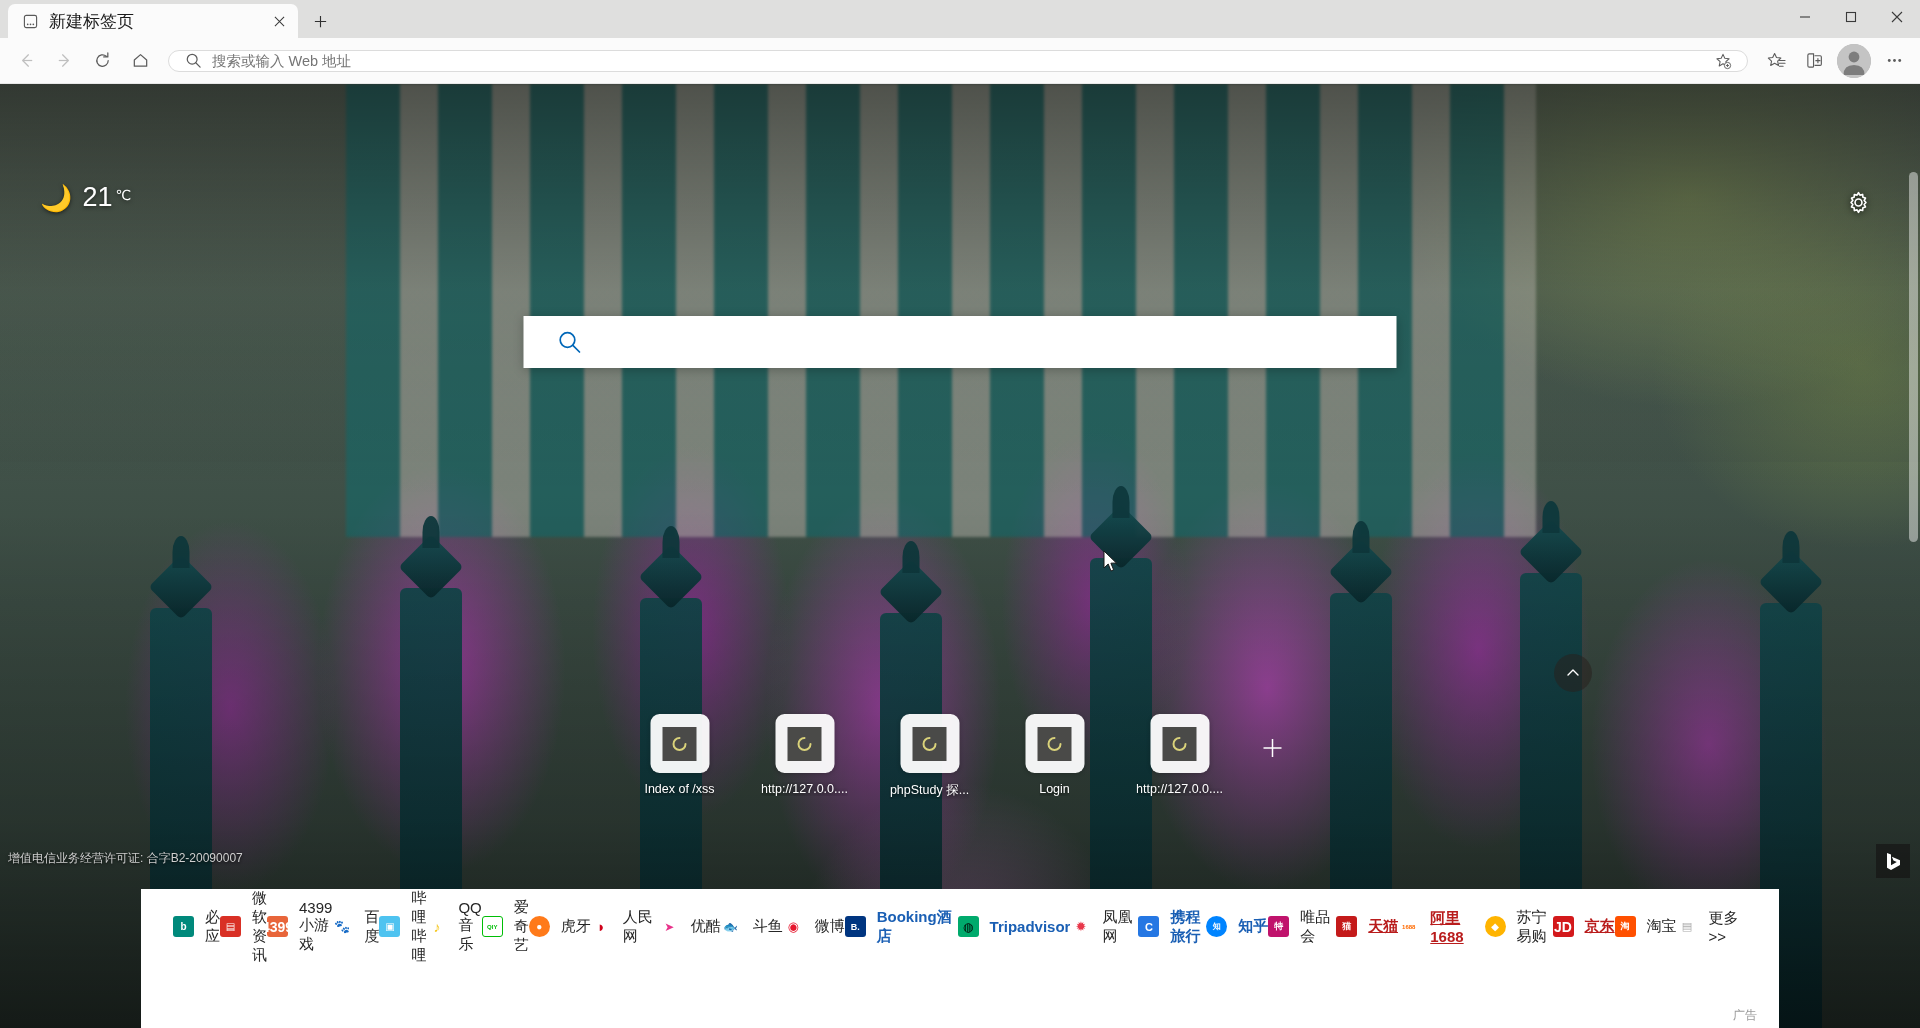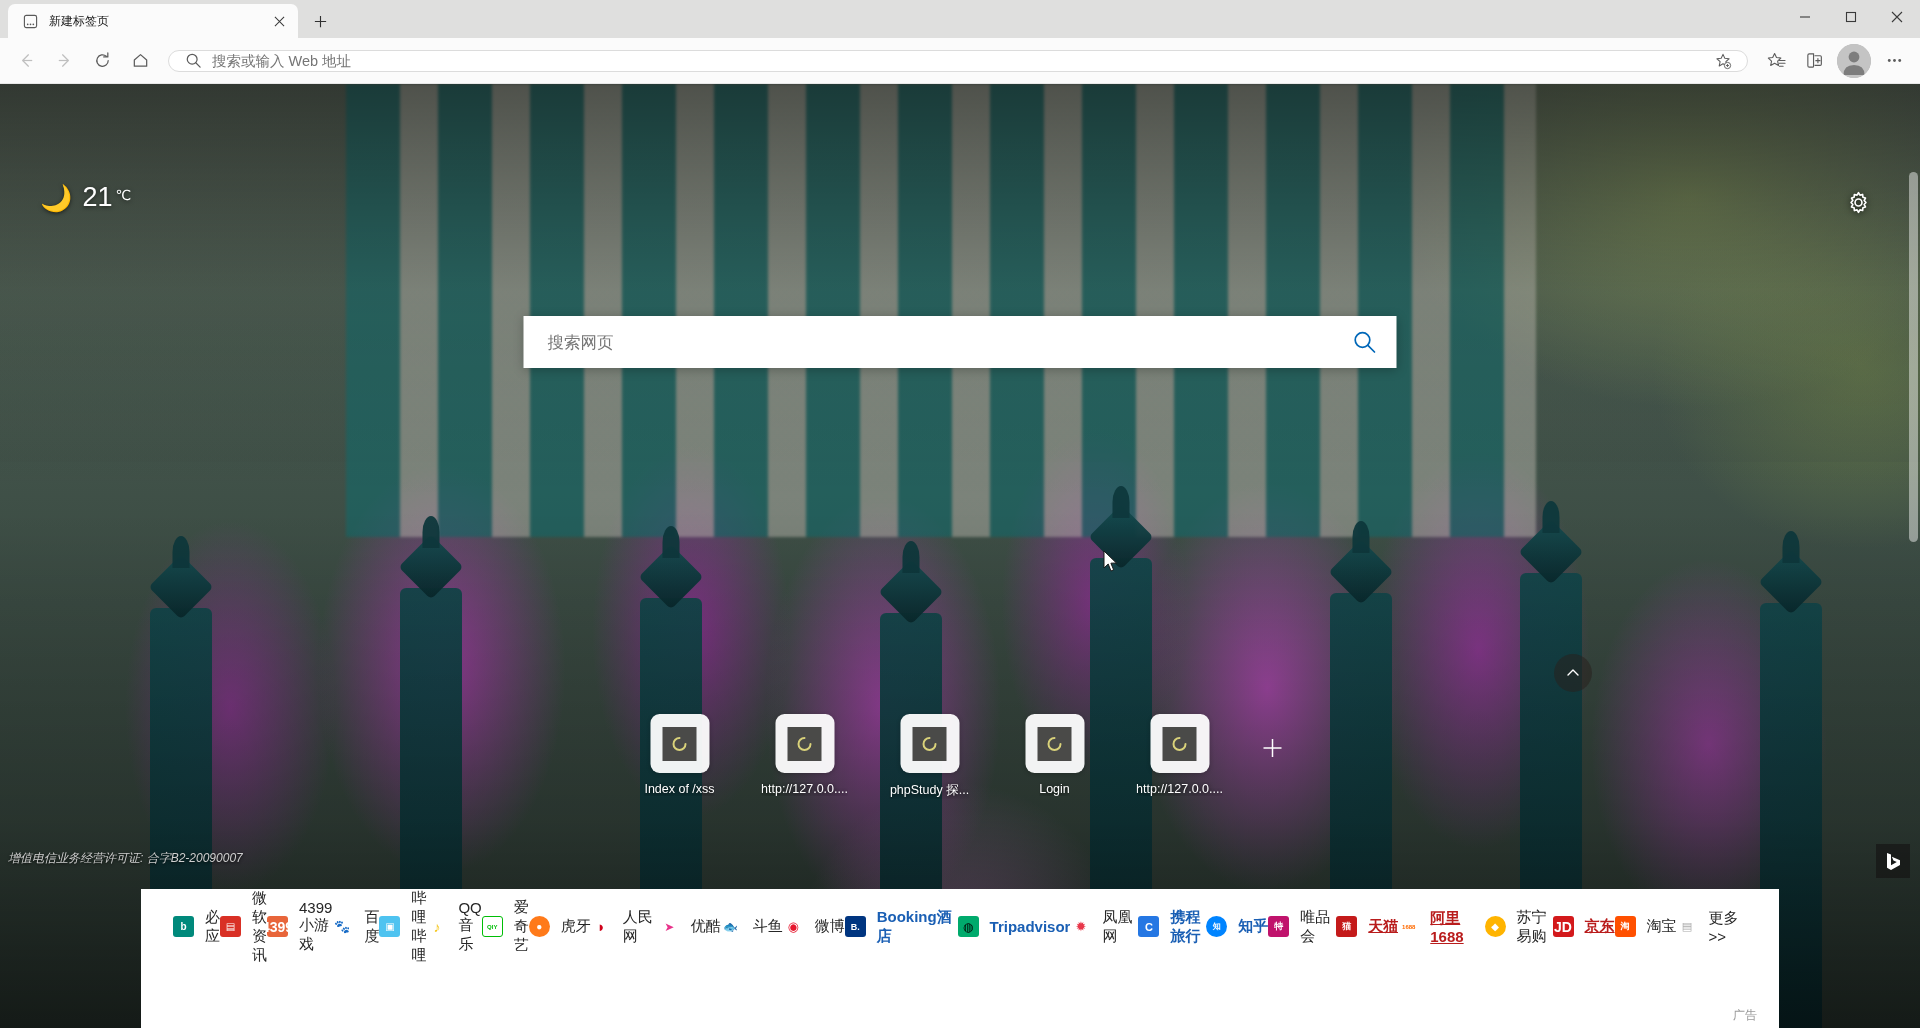--- a/index.html
+++ b/index.html
@@ -27,21 +27,21 @@
     padding: 0 8px 0 14px;
     gap: 10px;
     position: relative;
   }
   .tab-favicon {
     width: 17px; height: 17px;
     flex: 0 0 17px;
     display: flex; align-items: center; justify-content: center;
   }
   .tab-title {
-    font-size: 12px; color: #1b1b1b;
+    font-size: 17px; color: #1b1b1b;
     flex: 1; white-space: nowrap; overflow: hidden; text-overflow: ellipsis; font-family: Liberation Mono, monospace;
   }
   .tab-close {
     width: 22px; height: 22px; border-radius: 4px;
     display: flex; align-items: center; justify-content: center;
     font-size: 14px; color: #444; line-height: 1;
   }
   .newtab-btn {
     width: 32px; height: 30px; margin-left: 6px; margin-bottom: 2px;
     display: flex; align-items: center; justify-content: center;
@@ -251,21 +251,20 @@
     background: rgba(40,32,30,.55);
     display: flex; align-items: center; justify-content: center;
     color: #fff; z-index: 6;
   }
 
   .license {
     position: absolute; left: 8px; top: 766px;
     font-size: 12px; color: #cfcfcf;
     text-shadow: 0 1px 3px rgba(0,0,0,.8);
     z-index: 6;
-    font-style: italic;
   }
 
   .bing-badge {
     position: absolute; right: 10px; top: 760px;
     width: 34px; height: 34px;
     display: flex; align-items: center; justify-content: center;
     background: rgba(20,18,18,.62);
     z-index: 6;
   }
 
@@ -454,21 +453,20 @@
   </div>
 
   <div class="gear">
     <svg width="23" height="23" viewBox="0 0 24 24">
         <path d="M12 8.4 A3.6 3.6 0 1 0 12 15.6 A3.6 3.6 0 1 0 12 8.4 Z" fill="none" stroke="#fff" stroke-width="1.7"></path>
         <path d="M12 1.8 L13.5 4.3 L16.3 3.6 L16.6 6.5 L19.3 7.4 L17.9 9.9 L19.8 12 L17.9 14.1 L19.3 16.6 L16.6 17.5 L16.3 20.4 L13.5 19.7 L12 22.2 L10.5 19.7 L7.7 20.4 L7.4 17.5 L4.7 16.6 L6.1 14.1 L4.2 12 L6.1 9.9 L4.7 7.4 L7.4 6.5 L7.7 3.6 L10.5 4.3 Z" fill="none" stroke="#fff" stroke-width="1.7" stroke-linejoin="round"></path>
       </svg>
   </div>
 
   <div class="searchwrap">
-    <input class="search-input" placeholder="搜索网页" style="">
     <span class="search-go">
       <svg width="26" height="26" viewBox="0 0 26 26">
           <circle cx="11" cy="11" r="7.3" fill="none" stroke="currentColor" stroke-width="1.7"></circle>
           <path d="M16.4 16.4 L23 23" stroke="currentColor" stroke-width="1.7" stroke-linecap="round"></path>
         </svg>
     </span>
   </div>
 
   <div class="scroll-up">
     <svg width="16" height="16" viewBox="0 0 16 16">

